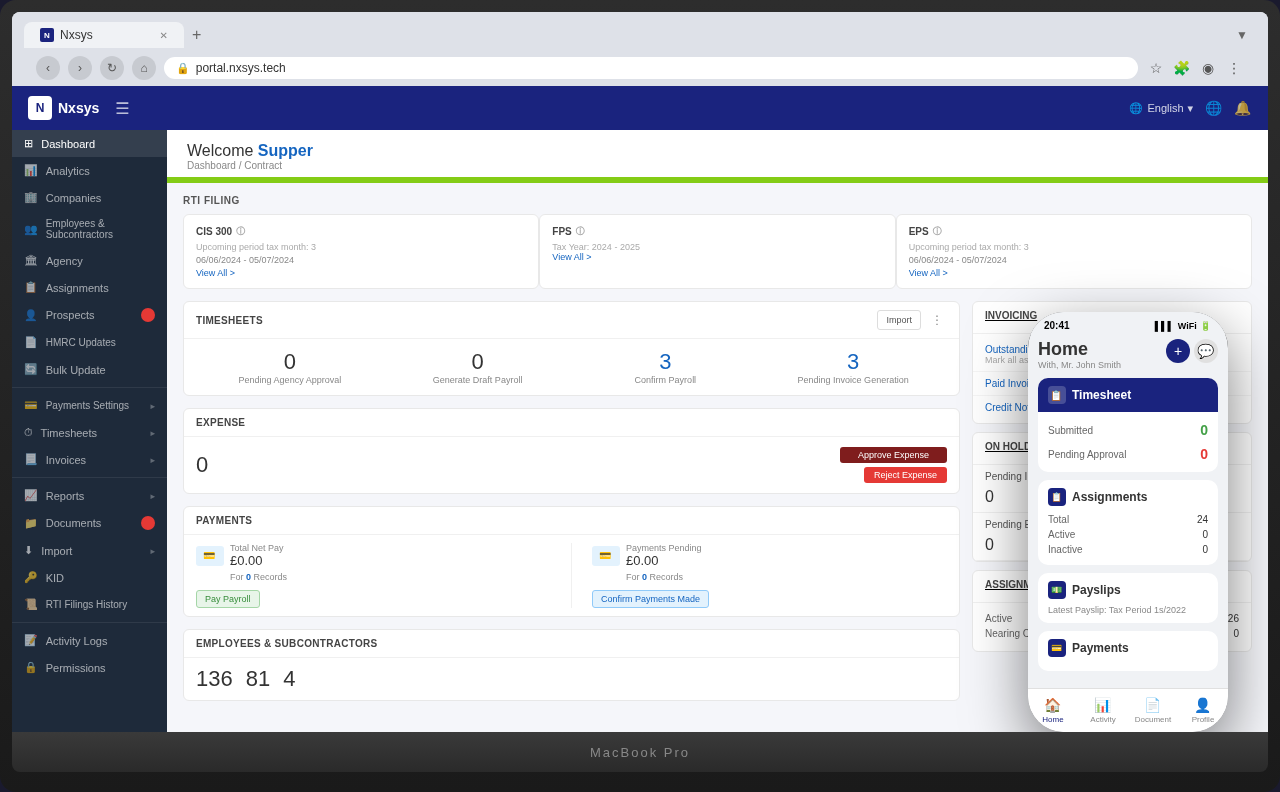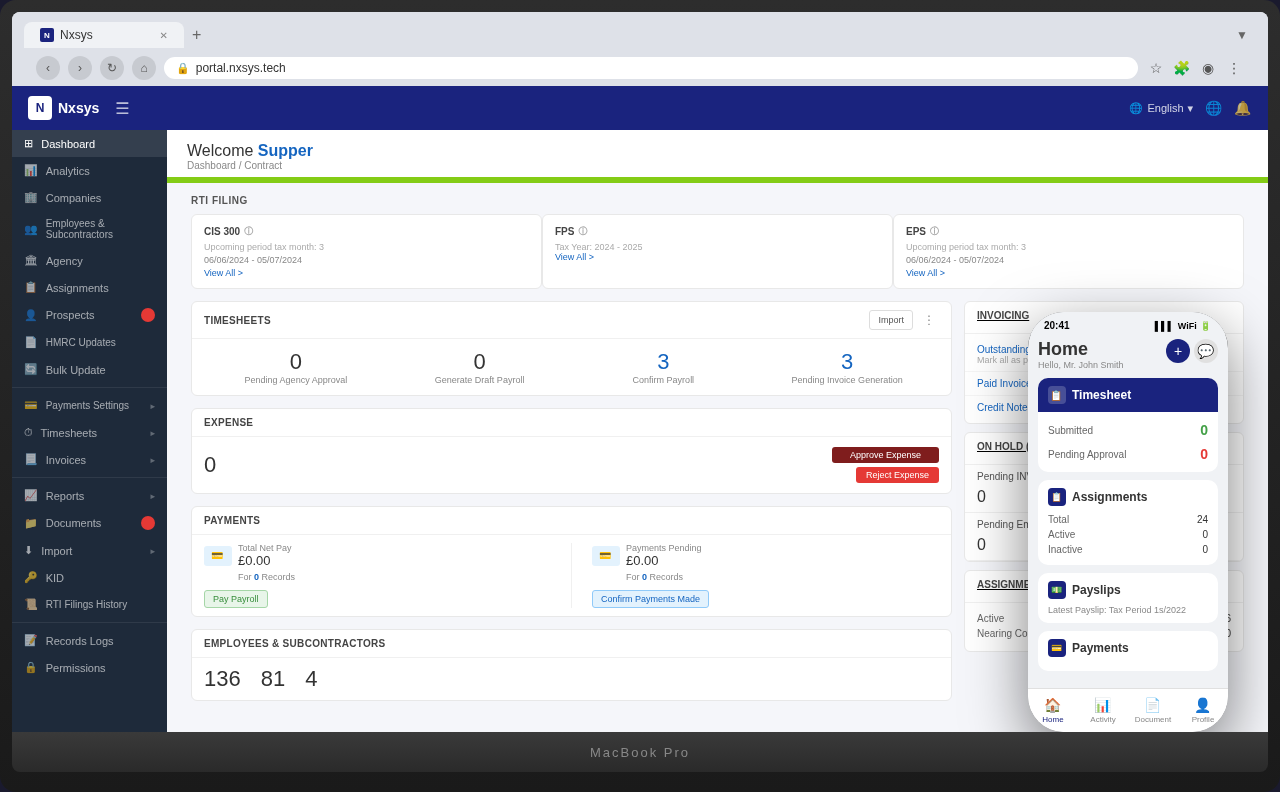--- a/index.html
+++ b/index.html
@@ -301,21 +301,21 @@
       color: #1565c0;
       font-weight: 600;
     }
 
     .breadcrumb {
       font-size: 10px;
       color: #888;
     }
 
     .content-body {
-      padding: 12px 24px;
+      padding: 12px 16px;
     }
 
     .section-title {
       font-size: 10px;
       font-weight: 600;
       color: #555;
       letter-spacing: 0.5px;
       margin-bottom: 8px;
     }
 
@@ -553,21 +553,21 @@
       padding: 3px 8px;
       border-radius: 3px;
       font-size: 9px;
       cursor: pointer;
       margin-top: 8px;
     }
 
     .employees-stats {
       display: flex;
       padding: 8px 12px;
-      gap: 20px;
+      gap: 13px;
     }
 
     .emp-stat {
       text-align: center;
     }
 
     .emp-num {
       font-size: 22px;
       font-weight: 300;
       color: #333;
@@ -1015,21 +1015,21 @@
             <span>🔑</span>
             <span>KID</span>
           </div>
           <div class="sidebar-item">
             <span>📜</span>
             <span style="font-size:10px;">RTI Filings History</span>
           </div>
           <div style="height:1px;background:rgba(255,255,255,0.08);margin:4px 0;"></div>
           <div class="sidebar-item">
             <span>📝</span>
-            <span>Records Logs</span>
+            <span>Activity Logs</span>
           </div>
           <div class="sidebar-item">
             <span>🔒</span>
             <span>Permissions</span>
           </div>
         </div>
 
         <div class="main-content">
           <div class="page-header">
             <div class="welcome-text">
@@ -1246,21 +1246,21 @@
             <span>WiFi</span>
             <span>🔋</span>
           </div>
         </div>
 
         <div class="phone-content">
 
           <div class="phone-header">
             <div>
               <div class="phone-title">Home</div>
-              <div class="phone-subtitle">Hello, Mr. John Smith</div>
+              <div class="phone-subtitle">With, Mr. John Smith</div>
             </div>
             <div class="phone-header-btns">
               <div class="phone-btn-circle phone-btn-plus">+</div>
               <div class="phone-btn-circle phone-btn-msg">💬</div>
             </div>
           </div>
 
           <div class="phone-card">
             <div class="phone-card-header">
               <div class="phone-card-icon">📋</div>

